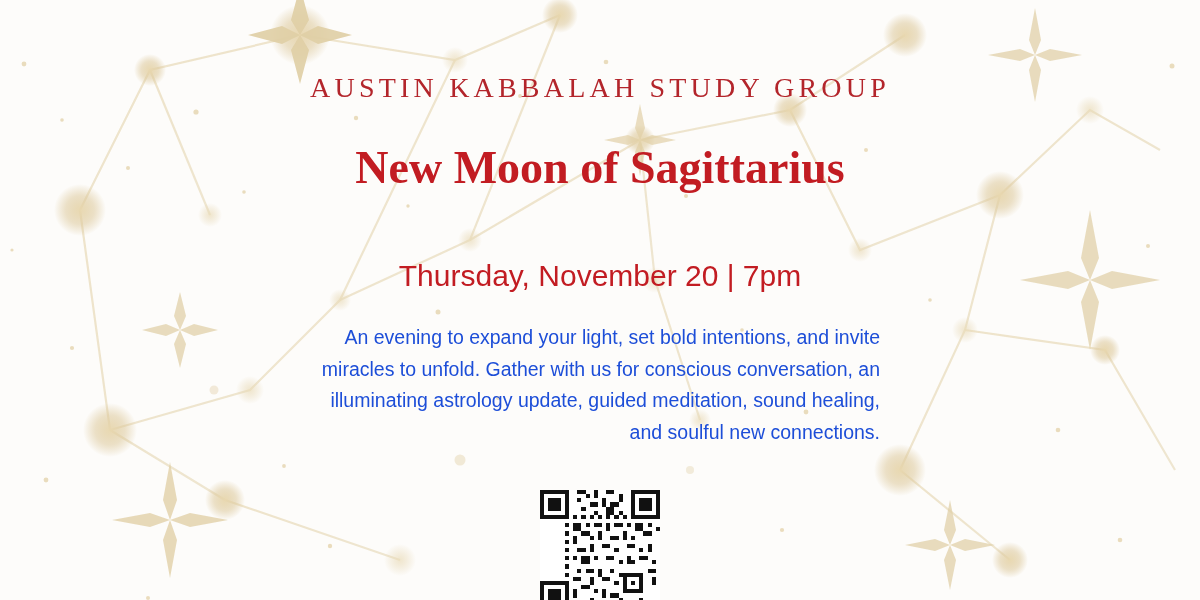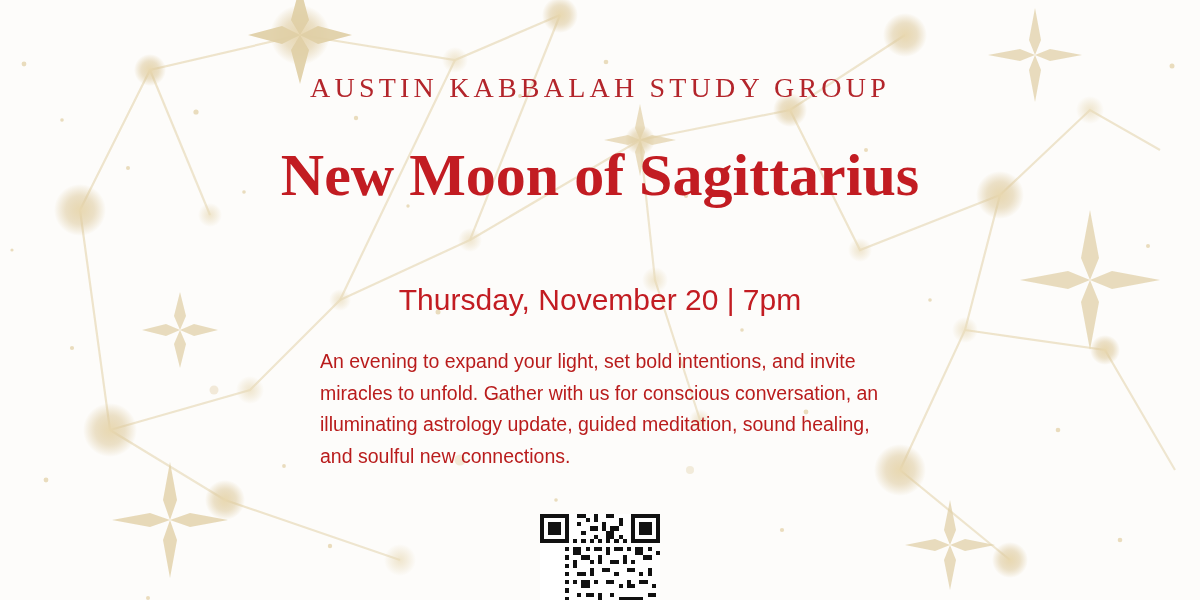--- a/index.html
+++ b/index.html
@@ -54,21 +54,21 @@
     color: #b3252b;
     text-transform: uppercase;
     text-align: center;
     line-height: 1;
     white-space: nowrap;
   }
 
   .headline {
     margin-top: 42px;
     font-family: "Liberation Serif", serif;
-    font-size: 60px;
+    font-size: 46px;
     font-weight: 700;
     color: #c21c22;
     text-align: center;
     line-height: 1.05;
     white-space: nowrap;
   }
 
   .subhead {
     margin-top: 36px;
     font-family: "Liberation Sans", sans-serif;
@@ -79,22 +79,22 @@
     line-height: 1.1;
     white-space: nowrap;
   }
 
   .body-copy {
     margin-top: 30px;
     width: 560px;
     font-family: "Liberation Sans", sans-serif;
     font-size: 19.5px;
     line-height: 1.62;
-    color: #b91c1c;
-    text-align: left;
+    color: #1d4ed8;
+    text-align: right;
   }
 
   .qr-wrap {
     margin-top: 22px;
     display: flex;
     flex-direction: column;
     align-items: center;
   }
   .qr-code {
     width: 120px;

